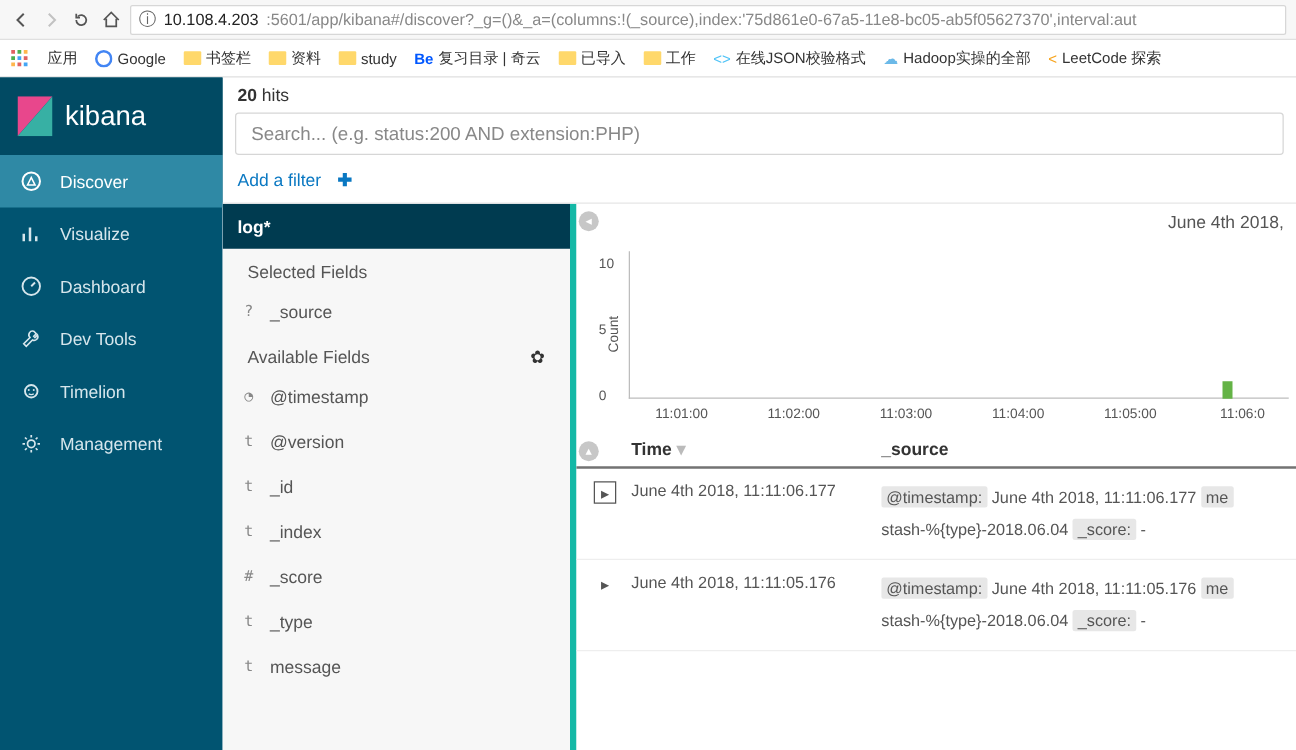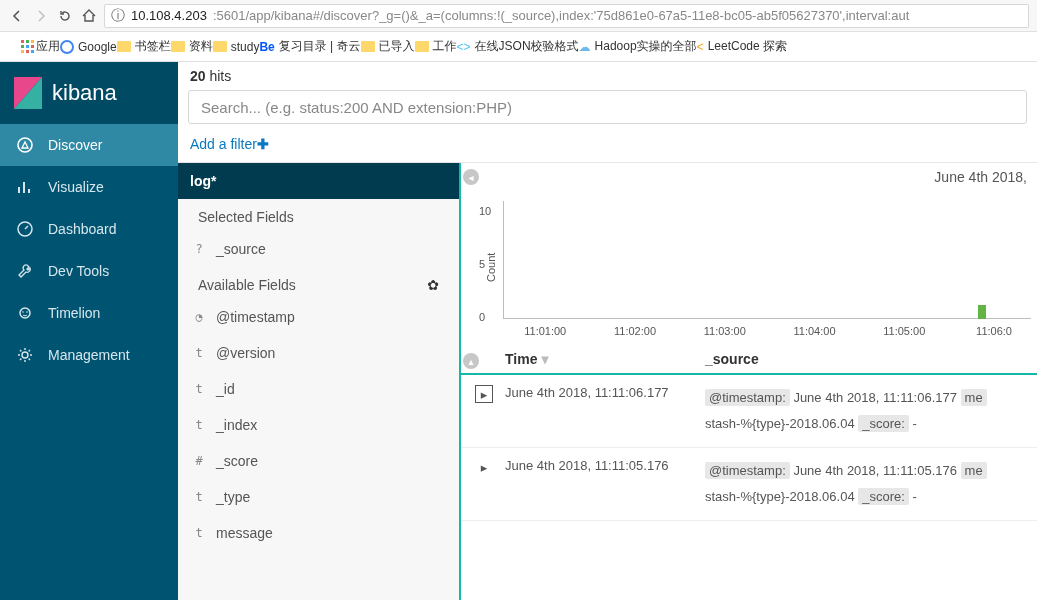--- a/index.html
+++ b/index.html
@@ -4,57 +4,57 @@
 <style>
 * { margin: 0; padding: 0; box-sizing: border-box; font-family: -apple-system, BlinkMacSystemFont, "Segoe UI", Arial, sans-serif; }
 body { width: 1037px; height: 600px; overflow: hidden; background: #fff; font-size: 13px; }
 .browser-bar { height: 32px; display: flex; align-items: center; padding: 0 8px; gap: 6px; border-bottom: 1px solid #e0e0e0; background: #f7f7f7; }
 .browser-bar .nav-btn { width: 18px; height: 18px; display: flex; align-items: center; justify-content: center; color: #333; cursor: pointer; }
 .browser-bar .nav-btn.disabled { color: #b8b8b8; }
 .url-wrap { flex: 1; height: 24px; display: flex; align-items: center; background: #fff; border: 1px solid #d7d7d7; border-radius: 2px; padding: 0 6px; gap: 6px; font-size: 13px; color: #333; }
 .url-wrap .info-icon { color: #666; font-size: 14px; }
 .url-wrap .host { color: #222; }
 .url-wrap .rest { color: #888; }
-.bookmarks-bar { height: 30px; display: flex; align-items: center; padding: 0 20px; border-bottom: 1px solid #e0e0e0; background: #fff; font-size: 12px; color: #333; }
+.bookmarks-bar { height: 30px; display: flex; align-items: center; padding: 0 8px; gap: 14px; border-bottom: 1px solid #e0e0e0; background: #fff; font-size: 12px; color: #333; }
 .bookmarks-bar .apps-grid { width: 16px; height: 16px; }
 .bm-item { display: flex; align-items: center; gap: 4px; cursor: pointer; white-space: nowrap; }
 .bm-folder { width: 14px; height: 11px; background: #ffd86b; border-radius: 1px; display: inline-block; }
 .layout { display: flex; height: calc(600px - 62px); }
 .sidebar { width: 178px; background: #015471; color: #d6e6ec; display: flex; flex-direction: column; }
 .brand { height: 62px; display: flex; align-items: center; gap: 10px; padding: 0 14px; background: #014a63; }
 .brand-logo { width: 28px; height: 32px; }
 .brand-text { font-size: 22px; color: #fff; font-weight: 400; }
 .nav { list-style: none; }
 .nav li { display: flex; align-items: center; gap: 14px; padding: 12px 16px; cursor: pointer; color: #d6e6ec; font-size: 14px; }
 .nav li.active { background: #2f89a5; color: #fff; }
 .nav-icon { width: 18px; height: 18px; display: flex; align-items: center; justify-content: center; }
 .main { flex: 1; display: flex; flex-direction: column; overflow: hidden; }
 .hits-bar { padding: 6px 12px 2px; font-size: 14px; color: #333; }
 .hits-bar b { font-weight: 700; }
 .search-box { margin: 4px 10px 6px; border: 1px solid #d6d6d6; border-radius: 3px; height: 34px; display: flex; align-items: center; padding: 0 12px; color: #888; font-size: 15px; }
-.filter-bar { padding: 6px 12px 10px; color: #0a78c2; font-size: 14px; border-bottom: 1px solid #e6e6e6; display: flex; align-items: center; gap: 0; }
+.filter-bar { padding: 6px 12px 10px; color: #0a78c2; font-size: 14px; border-bottom: 1px solid #e6e6e6; display: flex; align-items: center; gap: 13px; }
 .filter-bar .plus { font-weight: 700; }
 .content { flex: 1; display: flex; overflow: hidden; }
-.fields-panel { width: 283px; background: #f7f7f7; display: flex; flex-direction: column; border-right: 2px solid #14b8a6; }
+.fields-panel { width: 283px; background: #f7f7f7; display: flex; flex-direction: column; border-right: 5px solid #14b8a6; }
 .fields-header { background: #003b50; color: #fff; padding: 10px 12px; font-weight: 700; font-size: 14px; }
 .fields-section { padding: 10px 20px 6px; color: #555; font-size: 14px; display: flex; align-items: center; justify-content: space-between; }
 .field-row { display: flex; align-items: center; gap: 10px; padding: 10px 14px; color: #555; font-size: 14px; cursor: pointer; }
 .field-type { width: 14px; text-align: center; font-family: Menlo, Consolas, monospace; color: #888; font-size: 12px; }
 .gear { color: #333; font-size: 14px; }
 .results { flex: 1; display: flex; flex-direction: column; overflow: hidden; position: relative; }
 .collapse-circle { position: absolute; left: 2px; width: 16px; height: 16px; border-radius: 50%; background: #c7c7c7; color: #fff; display: flex; align-items: center; justify-content: center; font-size: 10px; cursor: pointer; }
 .time-range { text-align: right; padding: 6px 10px; color: #555; font-size: 14px; }
 .chart-wrap { display: flex; padding: 6px 6px 4px 24px; align-items: stretch; height: 150px; position: relative; }
 .y-label { writing-mode: vertical-rl; transform: rotate(180deg); font-size: 11px; color: #555; text-align: center; }
 .chart-area { flex: 1; position: relative; margin-left: 6px; }
 .y-tick { position: absolute; left: -24px; font-size: 11px; color: #555; transform: translateY(-50%); }
 .axis { position: absolute; left: 0; right: 0; bottom: 18px; top: 4px; border-left: 1px solid #bdbdbd; border-bottom: 1px solid #bdbdbd; }
 .x-tick { position: absolute; bottom: 0; font-size: 11px; color: #555; transform: translateX(-50%); }
 .bar { position: absolute; bottom: 18px; width: 8px; background: #64b346; }
-.table-head { display: flex; border-bottom: 2px solid #14b8a6; padding: 10px 10px 6px 44px; font-weight: 700; font-size: 14px; color: #333; gap: 0; }
+.table-head { display: flex; border-bottom: 2px solid #737373; padding: 10px 10px 6px 44px; font-weight: 700; font-size: 14px; color: #333; gap: 0; }
 .th-time { width: 200px; display: flex; align-items: center; gap: 4px; }
 .th-source { flex: 1; }
 .row { display: flex; padding: 10px 10px 10px 14px; border-bottom: 1px solid #eee; font-family: Menlo, Consolas, monospace; font-size: 13px; color: #555; }
 .row-toggle { width: 18px; height: 18px; border: 1px solid transparent; display: flex; align-items: center; justify-content: center; cursor: pointer; margin-right: 12px; }
 .row-toggle.boxed { border-color: #555; }
 .row-time { width: 200px; }
 .row-source { flex: 1; line-height: 2.0; overflow: hidden; }
 .tag { background: #e7e7e7; border-radius: 2px; padding: 1px 4px; color: #555; }
 </style>
 </head>

